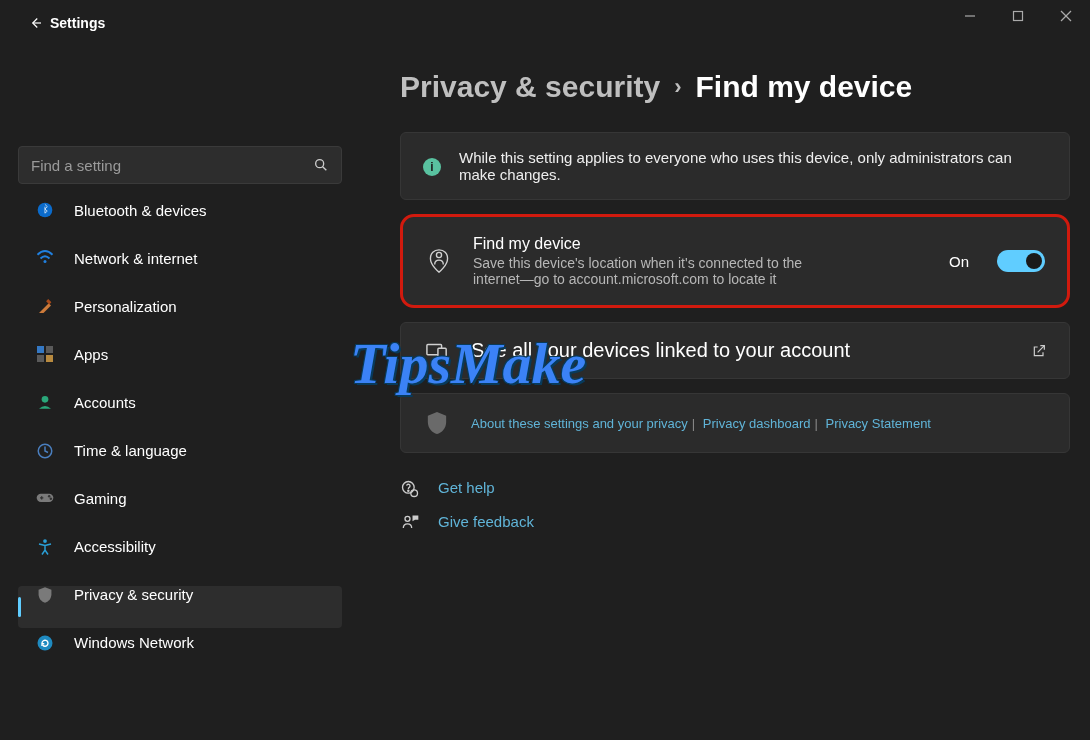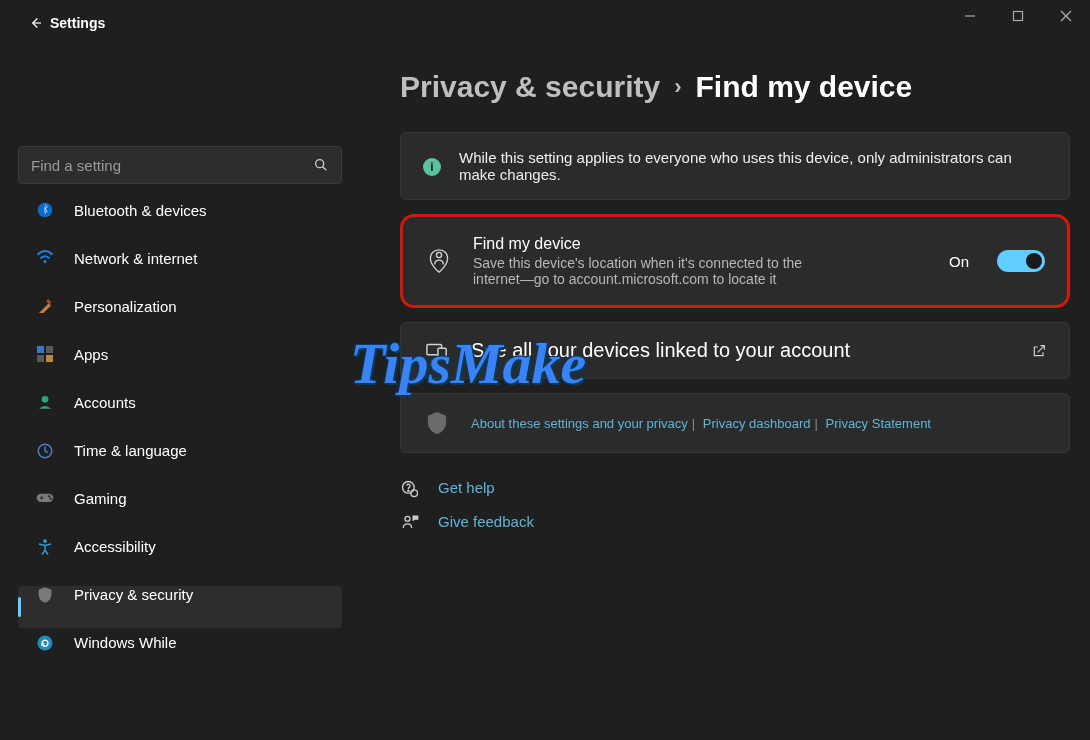--- a/index.html
+++ b/index.html
@@ -256,21 +256,21 @@
         <span>Privacy &amp; security</span>
       </li>
       <li class="nav-item">
         <span class="nav-icon">
             <svg width="18" height="18" viewBox="0 0 24 24">
               <circle cx="12" cy="12" r="10" fill="#1f8ac0"></circle>
               <path d="M8 12a4 4 0 1 1 1 3" fill="none" stroke="#fff" stroke-width="1.8"></path>
               <path d="M8 16v-3h3" fill="none" stroke="#fff" stroke-width="1.8"></path>
             </svg>
           </span>
-        <span>Windows While</span>
+        <span>Windows Network</span>
       </li>
     </ul>
   </div>
 
   <div class="main">
     <div class="breadcrumb">
       <span class="bc-parent">Privacy &amp; security</span>
       <span class="bc-sep">›</span>
       <span>Find my device</span>
     </div>

